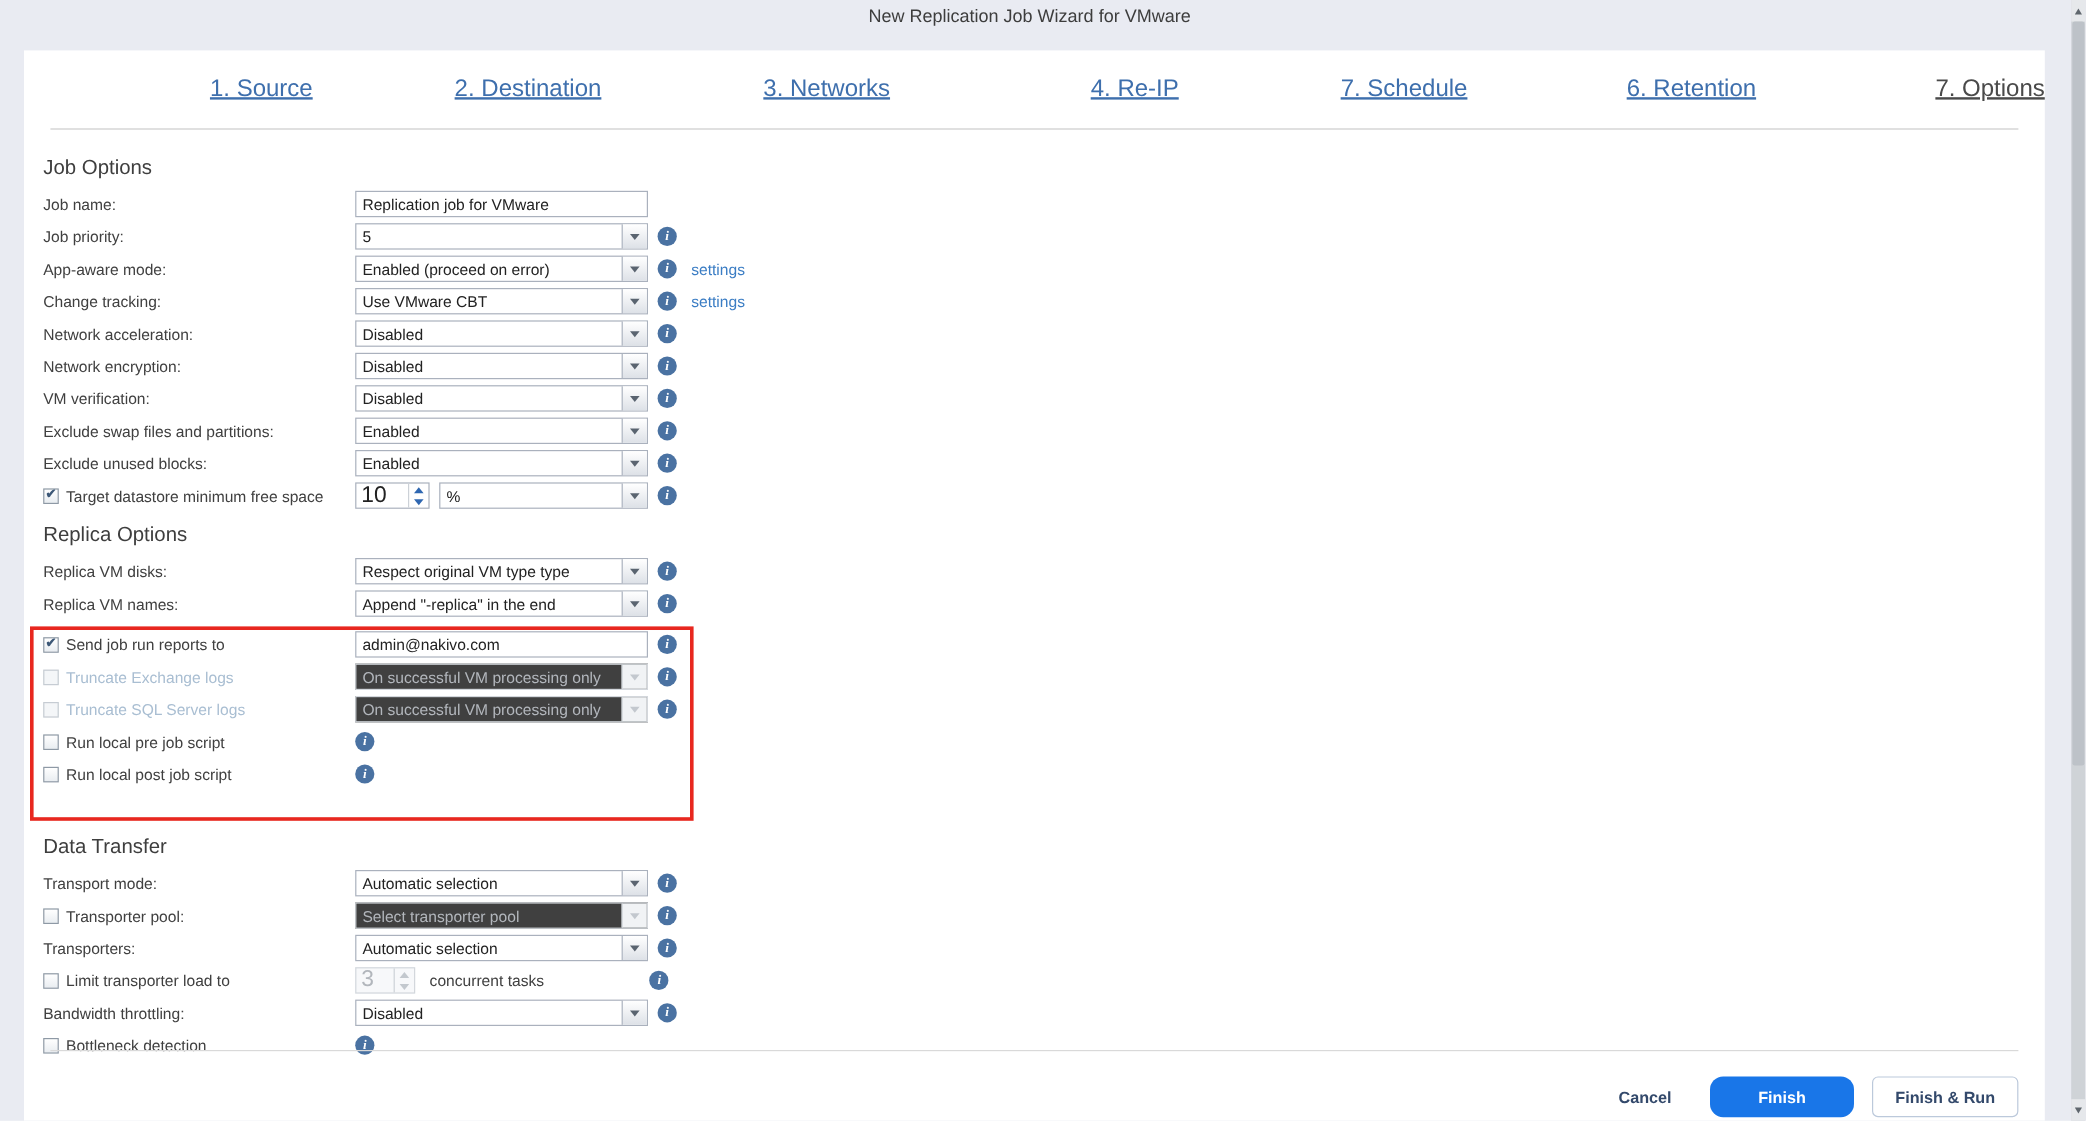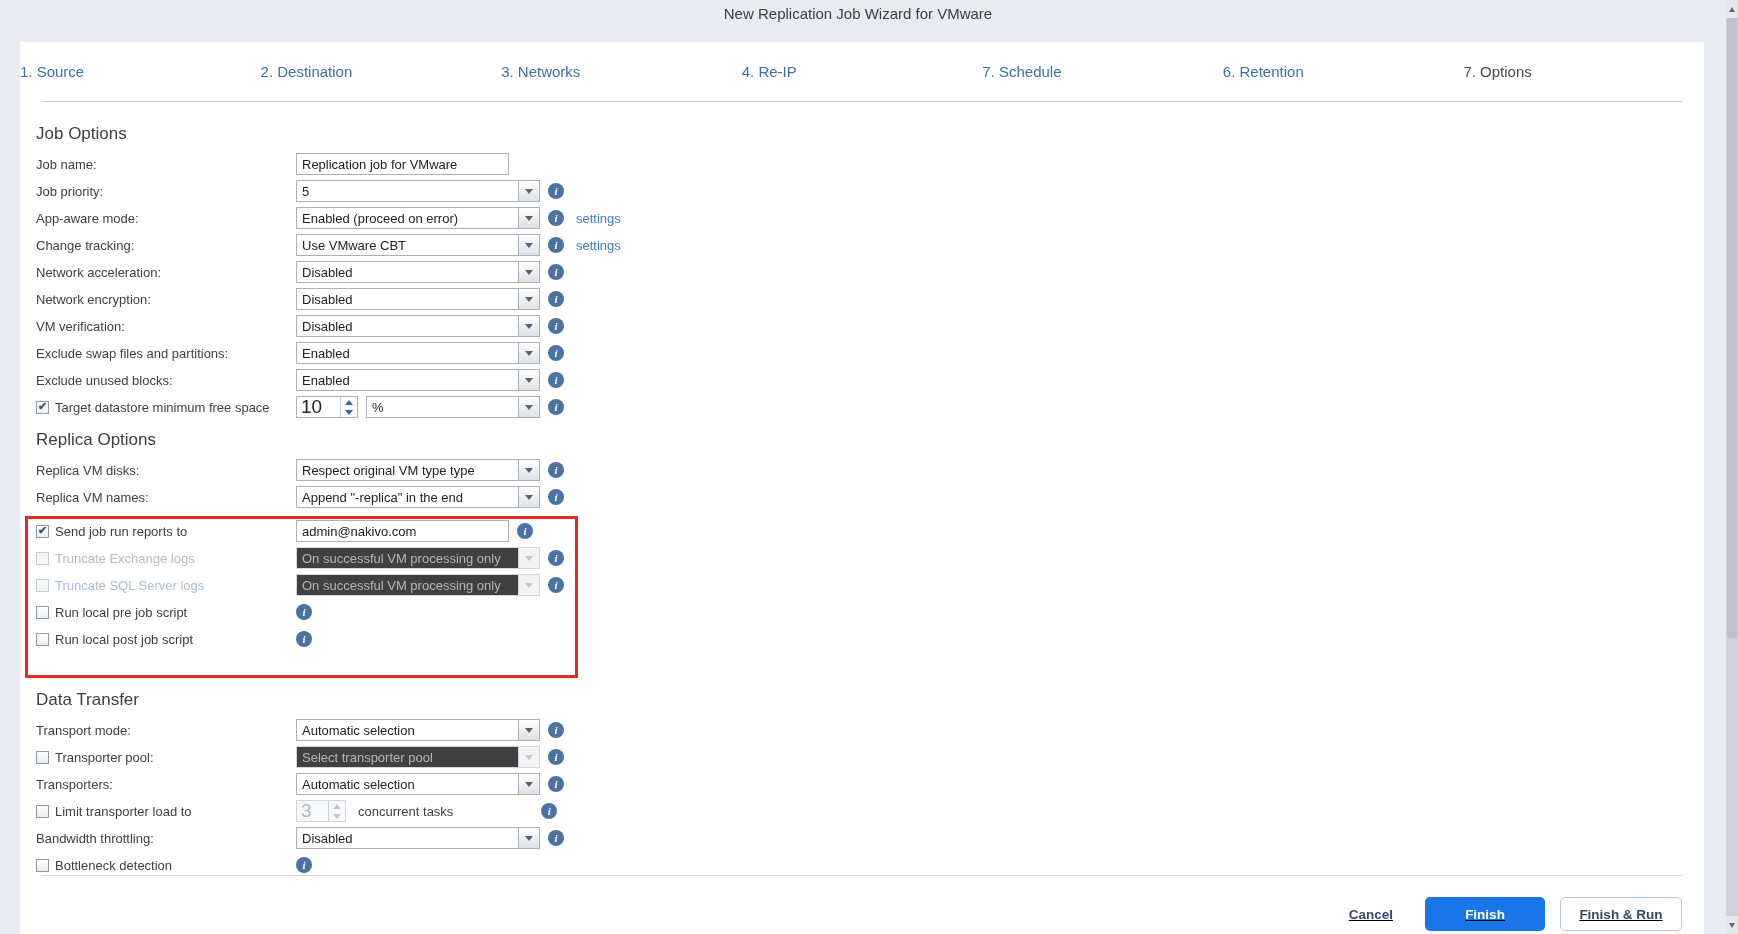--- a/index.html
+++ b/index.html
@@ -12,34 +12,34 @@
   .app-title{
     position:absolute;top:5px;left:0;width:1716px;text-align:center;
     font-size:15px;color:#3d3d3d;
   }
   .panel{
     position:absolute;left:20px;top:42px;width:1684px;height:892px;
     background:#ffffff;
   }
   
   .tabs{display:grid;grid-template-columns:repeat(7,1fr);padding-top:21px;}
-  .tab{text-align:left;font-size:15px;color:#3e6fad;cursor:pointer;}
+  .tab{text-align:right;font-size:20px;color:#3e6fad;cursor:pointer;text-decoration:underline;}
   .tab.active{color:#4a4a4a;}
   .tabline{border-bottom:1px solid #cccccc;margin:21px 22px 0 22px;}
 
   .content{padding:10px 0 0 16px;}
   .sec{font-size:17px;color:#3e3e3e;margin:12px 0 9px 0;}
 
   .row{display:flex;align-items:center;height:22px;margin-bottom:5px;}
   .lbl{width:260px;flex:none;font-size:13px;color:#404040;}
   .lblwrap{width:260px;flex:none;display:flex;align-items:center;gap:6px;font-size:13px;color:#404040;}
   .dlbl{color:#a9bed2;}
 
   .tinput{
-    width:213px;height:22px;box-sizing:border-box;flex:none;
+    width:244px;height:22px;box-sizing:border-box;flex:none;
     border:1px solid #aab1bd;font-size:13px;padding:0 5px;color:#222;
     font-family:"Liberation Sans",sans-serif;background:#fff;
   }
   .combo{
     width:244px;height:22px;box-sizing:border-box;flex:none;
     border:1px solid #aab1bd;background:#fff;display:flex;align-items:center;
     font-size:13px;color:#222;cursor:pointer;
   }
   .combo .val{flex:1;padding:0 5px;white-space:nowrap;overflow:hidden;}
   .trigger{width:20px;height:100%;flex:none;border-left:1px solid #aab1bd;
@@ -81,26 +81,26 @@
   .spin.sm{width:50px;}
   .suffix{font-size:13px;color:#404040;margin-left:12px;}
 
   .highlight{
     border:3px solid #e8271f;width:553px;box-sizing:border-box;
     margin:8px 0 10px -11px;padding:1px 0 9px 8px;
   }
   .highlight .sec{margin:7px 0 9px 0;}
 
   .footline{position:absolute;left:22px;right:22px;top:833px;border-top:1px solid #d9d9d9;}
-  .footer{position:absolute;top:855px;right:22px;height:34px;display:flex;align-items:center;text-decoration:underline;}
+  .footer{position:absolute;top:855px;right:22px;height:34px;display:flex;align-items:center;}
   .btn{height:34px;box-sizing:border-box;border-radius:5px;font-size:13.5px;font-weight:bold;
     display:flex;align-items:center;justify-content:center;cursor:pointer;background:none;border:none;
     font-family:"Liberation Sans",sans-serif;}
   .btn.cancel{color:#33496b;padding:0 18px;margin-right:14px;}
-  .btn.primary{background:#1976e8;color:#ffffff;width:120px;margin-right:15px;}
+  .btn.primary{background:#1976e8;color:#ffffff;width:120px;margin-right:15px;border-radius:11px;}
   .btn.secondary{background:#ffffff;border:1px solid #bcc9db;color:#33496b;width:122px;}
 
   .sbar{position:absolute;right:0;top:0;width:12px;height:934px;background:#cfd3d7;}
   .sbtn{height:18px;background:#e6e8eb;display:flex;align-items:center;justify-content:center;cursor:pointer;}
   .sbtn.bottom{position:absolute;bottom:0;left:0;right:0;}
   .sarr-up{width:0;height:0;border-left:3px solid transparent;border-right:3px solid transparent;border-bottom:5px solid #5f666d;}
   .sarr-dn{width:0;height:0;border-left:3px solid transparent;border-right:3px solid transparent;border-top:5px solid #5f666d;}
   .sthumb{position:absolute;top:18px;left:1px;width:10px;height:620px;background:#bdc2c8;border-radius:2px;cursor:pointer;}
 </style>
 </head>

